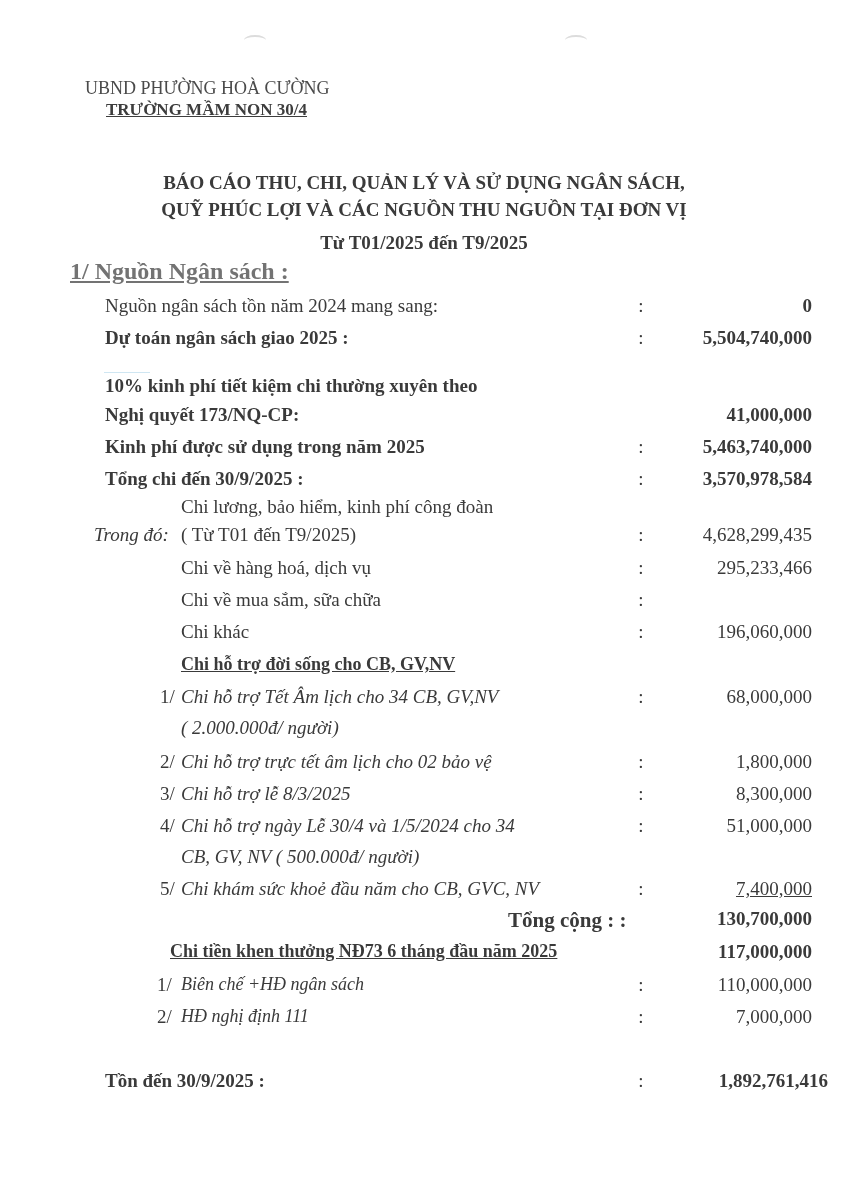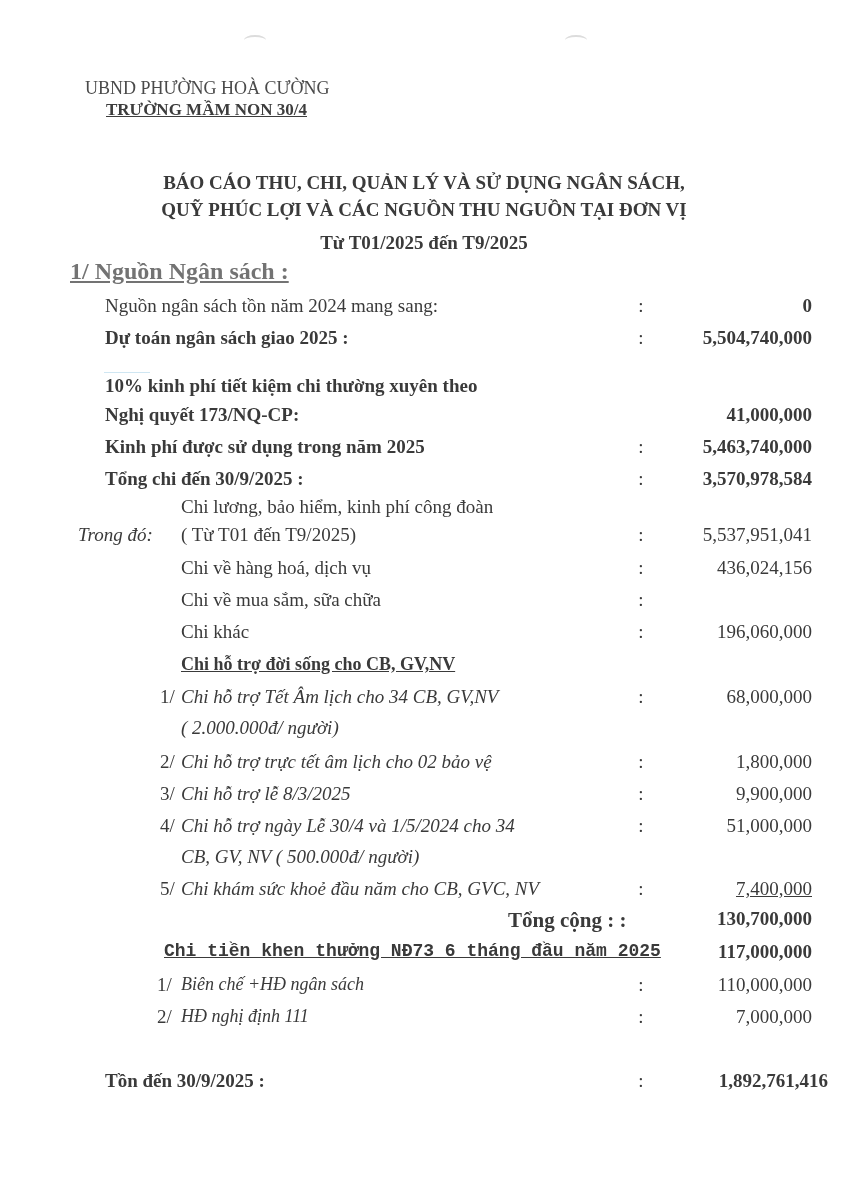--- a/index.html
+++ b/index.html
@@ -74,30 +74,30 @@
 <div class="row fs19 b" style="top:468px;">
   <span class="lbl" style="left:105px;">Tổng chi đến 30/9/2025 :</span>
   <span class="colon" style="font-weight:normal;">:</span>
   <span class="val">3,570,978,584</span>
 </div>
 
 <div class="row fs19" style="top:496px;">
   <span class="lbl" style="left:181px;">Chi lương, bảo hiểm, kinh phí công đoàn</span>
 </div>
 <div class="row fs19" style="top:524px;">
-  <span class="lbl i" style="left:78px;">Trong đó:</span>
+  <span class="lbl i" style="left:94px;">Trong đó:</span>
   <span class="lbl" style="left:181px;">( Từ T01 đến T9/2025)</span>
   <span class="colon">:</span>
-  <span class="val">5,537,951,041</span>
+  <span class="val">4,628,299,435</span>
 </div>
 
 <div class="row fs19" style="top:557px;">
   <span class="lbl" style="left:181px;">Chi về hàng hoá, dịch vụ</span>
   <span class="colon">:</span>
-  <span class="val">436,024,156</span>
+  <span class="val">295,233,466</span>
 </div>
 
 <div class="row fs19" style="top:589px;">
   <span class="lbl" style="left:181px;">Chi về mua sắm, sữa chữa</span>
   <span class="colon">:</span>
   <span class="val"></span>
 </div>
 
 <div class="row fs19" style="top:621px;">
   <span class="lbl" style="left:181px;">Chi khác</span>
@@ -123,21 +123,21 @@
   <span class="lbl" style="left:160px;">2/</span>
   <span class="lbl i" style="left:181px;">Chi hỗ trợ trực tết âm lịch cho 02 bảo vệ</span>
   <span class="colon">:</span>
   <span class="val">1,800,000</span>
 </div>
 
 <div class="row fs19" style="top:783px;">
   <span class="lbl" style="left:160px;">3/</span>
   <span class="lbl i" style="left:181px;">Chi hỗ trợ lễ 8/3/2025</span>
   <span class="colon">:</span>
-  <span class="val">9,900,000</span>
+  <span class="val">8,300,000</span>
 </div>
 
 <div class="row fs19" style="top:815px;">
   <span class="lbl" style="left:160px;">4/</span>
   <span class="lbl i" style="left:181px;">Chi hỗ trợ ngày Lễ 30/4 và 1/5/2024 cho 34</span>
   <span class="colon">:</span>
   <span class="val">51,000,000</span>
 </div>
 <div class="row fs19" style="top:846px;">
   <span class="lbl i" style="left:181px;">CB, GV, NV ( 500.000đ/ người)</span>
@@ -149,21 +149,21 @@
   <span class="colon">:</span>
   <span class="val u">7,400,000</span>
 </div>
 
 <div class="row fs20 b" style="top:908px;">
   <span class="lbl" style="left:508px; font-size:21px;">Tổng cộng : :</span>
   <span class="val" style="font-size:19px;">130,700,000</span>
 </div>
 
 <div class="row fs19 b" style="top:941px;">
-  <span class="lbl u" style="left:164px; font-size:18px;font-family:Liberation Mono, monospace;">Chi tiền khen thưởng NĐ73 6 tháng đầu năm 2025</span>
+  <span class="lbl u" style="left:170px; font-size:18px;">Chi tiền khen thưởng NĐ73 6 tháng đầu năm 2025</span>
   <span class="val">117,000,000</span>
 </div>
 
 <div class="row fs19" style="top:974px;">
   <span class="lbl" style="left:157px;">1/</span>
   <span class="lbl i" style="left:181px; font-size:18px;">Biên chế +HĐ ngân sách</span>
   <span class="colon">:</span>
   <span class="val">110,000,000</span>
 </div>
 

